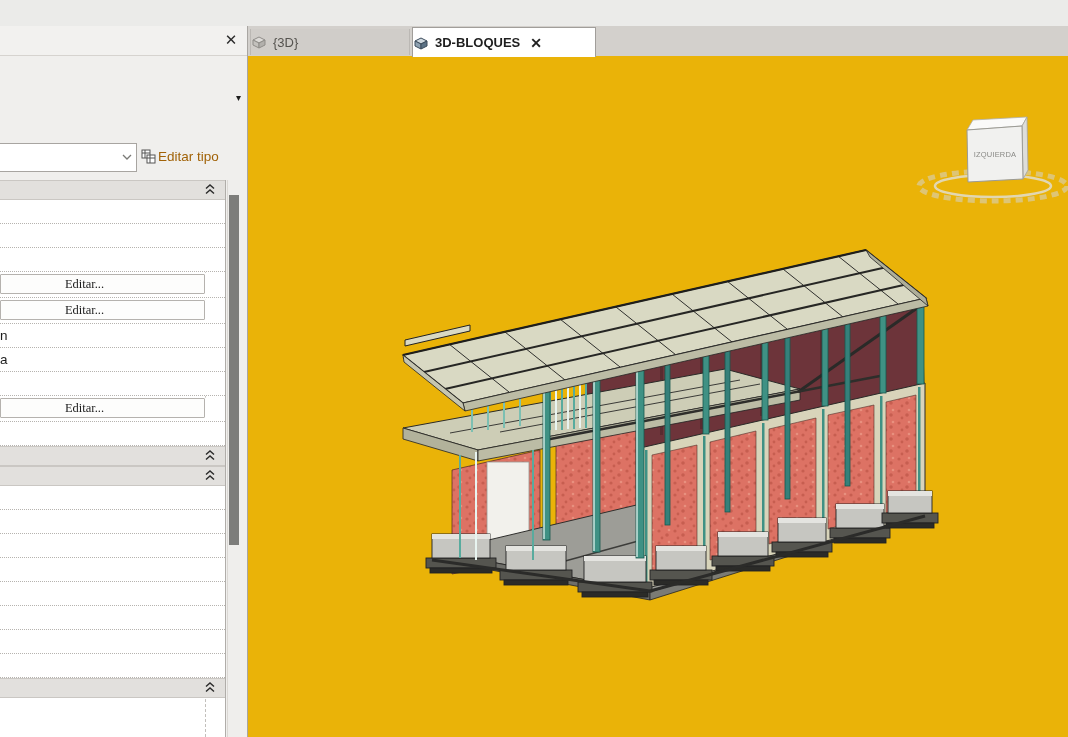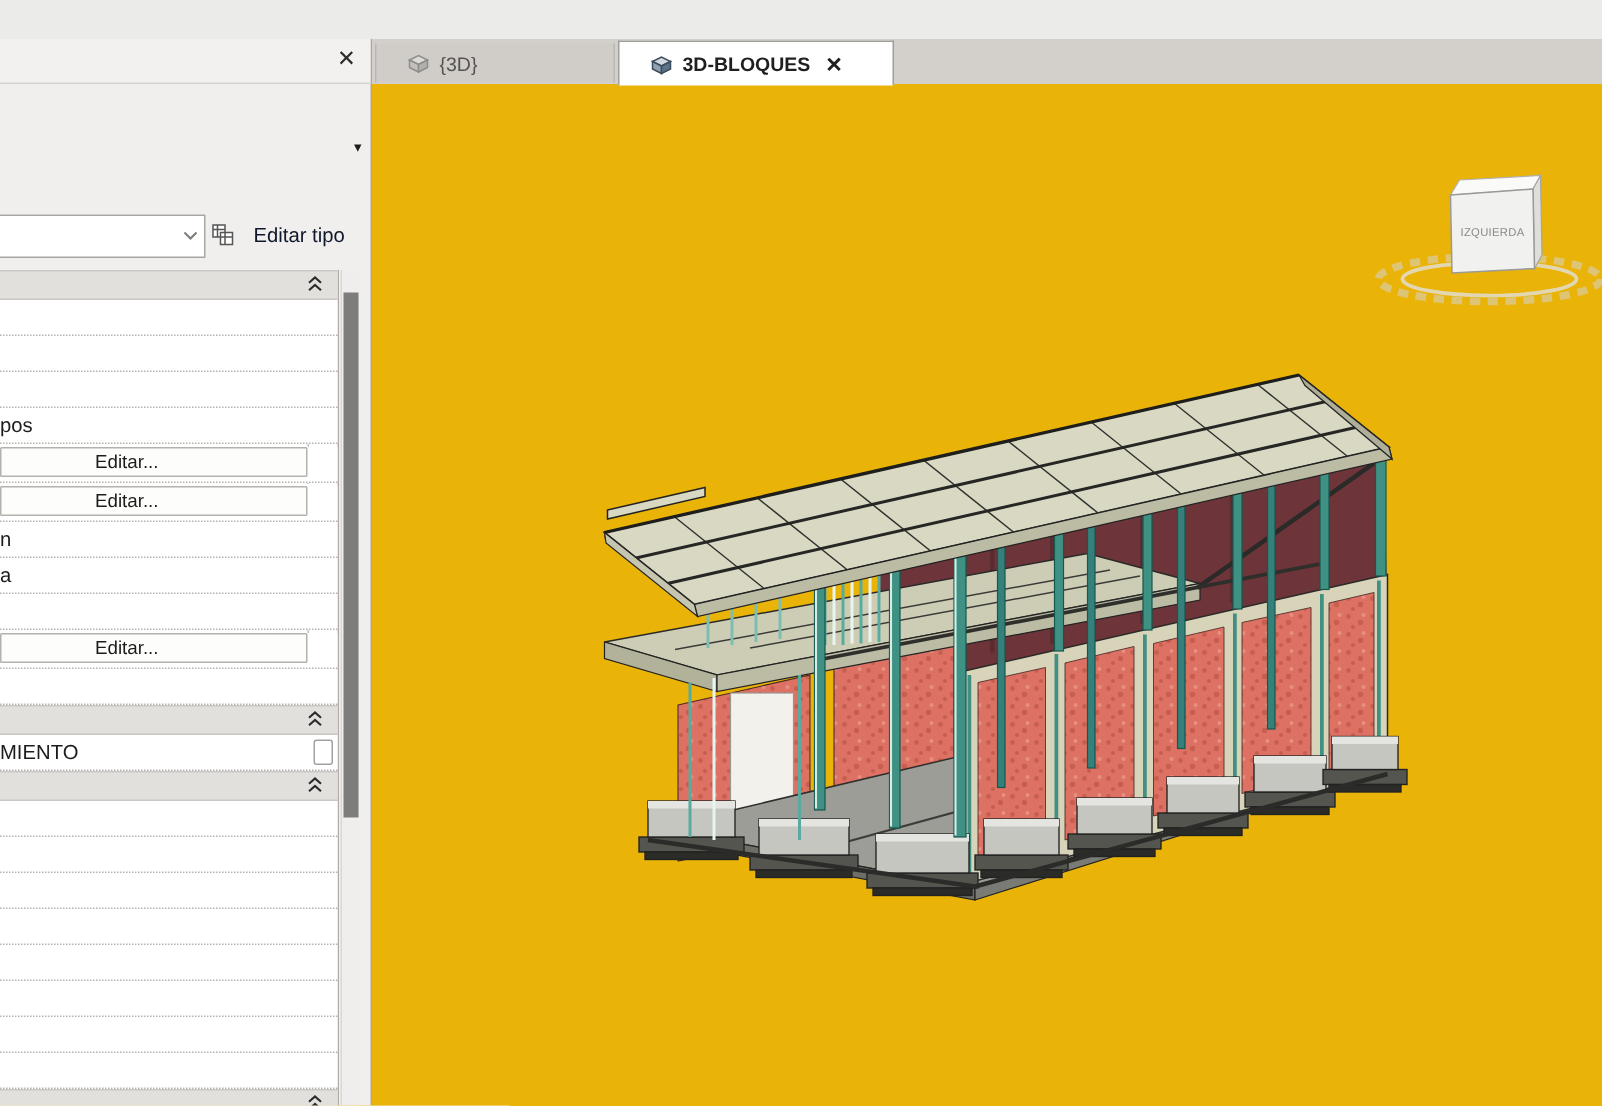--- a/index.html
+++ b/index.html
@@ -19,50 +19,50 @@
     border-bottom:1px solid #d6d3cf;}
   .panel-close{position:absolute;right:7px;top:5px;width:18px;height:18px;
     border:none;background:transparent;font-size:15px;line-height:18px;
     color:#2b2b2b;cursor:pointer;padding:0;font-family:inherit;}
   .filter-arrow{position:absolute;right:6px;top:66px;font-size:10px;color:#1c1c1c;
     cursor:pointer;}
   .type-selector{position:absolute;left:-12px;top:117px;width:147px;height:27px;
     background:#fff;border:1px solid #a8a5a1;}
   .combo-chevron{position:absolute;right:3px;top:7px;width:12px;height:12px;}
   .editar-tipo{position:absolute;left:141px;top:117px;height:27px;display:flex;
-    align-items:center;gap:13px;border:none;background:transparent;cursor:pointer;
-    font-family:inherit;font-size:13.5px;color:#0f172a;padding:0;justify-content:flex-end;}
+    align-items:center;gap:2px;border:none;background:transparent;cursor:pointer;
+    font-family:inherit;font-size:13.5px;color:#a16207;padding:0;justify-content:flex-end;}
   
   .prop-grid{position:absolute;left:0;top:154px;width:225px;bottom:0;
     background:#fff;border-right:1px solid #b0ada9;}
   .dash-v{position:absolute;left:205px;top:0;bottom:0;width:0;
     border-left:1px dashed #c2bfbb;pointer-events:none;}
   .phead{position:relative;height:18px;background:#e2e0dd;
     border-top:1px solid #cac7c3;border-bottom:1px solid #cac7c3;}
   .phead .chev{position:absolute;right:10px;top:3px;}
   .prow{position:relative;height:24px;box-sizing:border-box;
     border-bottom:1px dotted #b6b3af;background:#fff;}
   .pval{display:block;font-size:13.5px;line-height:23px;color:#1c1c1c;
     white-space:nowrap;overflow:hidden;}
   .pbtn{display:block;box-sizing:border-box;width:calc(100% - 20px);height:20px;
     margin:2px 0 0 0;background:#fdfdfc;border:1px solid #b5b2ae;border-radius:1px;
-    font-family:Liberation Sans, sans-serif;font-size:12.5px;color:#1c1c1c;text-align:center;
+    font-family:Liberation Serif, serif;font-size:12.5px;color:#1c1c1c;text-align:center;
     padding:0 36px 0 0;cursor:pointer;}
   .browse-btn{position:absolute;right:3px;top:3px;width:13px;height:17px;
     background:#fff;border:1px solid #a5a29e;border-radius:2px;cursor:pointer;padding:0;}
   
   .pscrollbar{position:absolute;left:227px;top:154px;width:12px;bottom:0;
     background:#efeeec;border-left:1px solid #dbd8d4;}
   .pscroll-thumb{position:absolute;left:1px;top:15px;width:10px;height:350px;
     background:#7d7d7b;}
   
   .tabbar{position:absolute;left:248px;top:26px;width:820px;height:30px;
     background:var(--c-tabbar,#d3d0cc);border-bottom:1px solid #b1aeaa;}
   .tab{position:absolute;top:3px;height:26px;display:flex;align-items:center;
-    gap:6px;padding:0 20px;box-sizing:border-box;cursor:pointer;font-size:13px;}
+    gap:6px;padding:0 0;box-sizing:border-box;cursor:pointer;font-size:13px;}
   .tab-inactive{left:2px;width:160px;background:#d0cdc9;
     border-left:1px solid #bbb8b4;border-right:1px solid #bbb8b4;color:#55534f;}
   .tab-active{left:164px;width:184px;top:1px;height:30px;background:#fff;
     border:1px solid #a19e9a;border-bottom:none;font-weight:bold;
     color:var(--c-tab_active_text,#1f1f1f);z-index:2;}
   .tab-close{border:none;background:transparent;font-size:14px;font-weight:bold;
     color:#1f1f1f;cursor:pointer;padding:0 0 0 4px;font-family:inherit;}
   
   .canvas{position:absolute;left:248px;top:56px;width:820px;height:681px;
     background:#eab308;overflow:hidden;}
@@ -108,23 +108,20 @@
     <div class="prow">
         <span class="pval"></span>
       </div>
     <div class="prow">
         <span class="pval"></span>
       </div>
     <div class="prow">
         <span class="pval"></span>
       </div>
     <div class="prow">
-        <span class="pval">pos</span>
-      </div>
-    <div class="prow">
         <button class="pbtn">Editar...</button>
       </div>
     <div class="prow">
         <button class="pbtn">Editar...</button>
       </div>
     <div class="prow">
         <span class="pval">n</span>
       </div>
     <div class="prow">
         <span class="pval">a</span>
@@ -138,24 +135,20 @@
     <div class="prow">
         <span class="pval"></span>
       </div>
 
     <div class="phead">
       <svg class="chev" width="10" height="11" viewBox="0 0 10 11">
         <path d="M1 4.5 L5 1 L9 4.5 M1 9.5 L5 6 L9 9.5" fill="none" stroke="#2b2b2b" stroke-width="1.4"></path>
       </svg>
     </div>
 
-    <div class="prow">
-      <span class="pval">MIENTO</span>
-      <button class="browse-btn"></button>
-    </div>
 
     <div class="phead">
       <svg class="chev" width="10" height="11" viewBox="0 0 10 11">
         <path d="M1 4.5 L5 1 L9 4.5 M1 9.5 L5 6 L9 9.5" fill="none" stroke="#2b2b2b" stroke-width="1.4"></path>
       </svg>
     </div>
 
     <div class="prow"></div>
     <div class="prow"></div>
     <div class="prow"></div>

